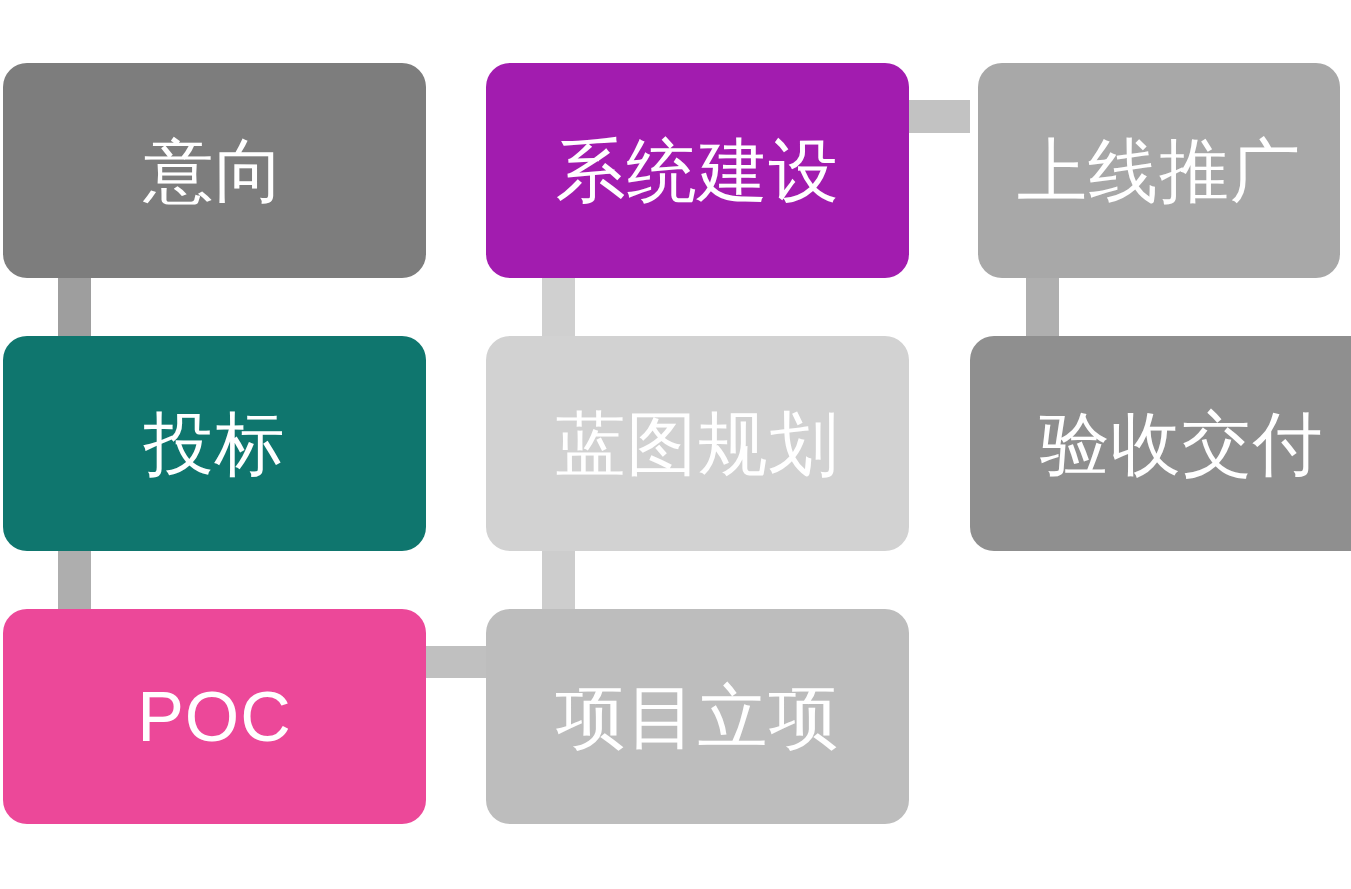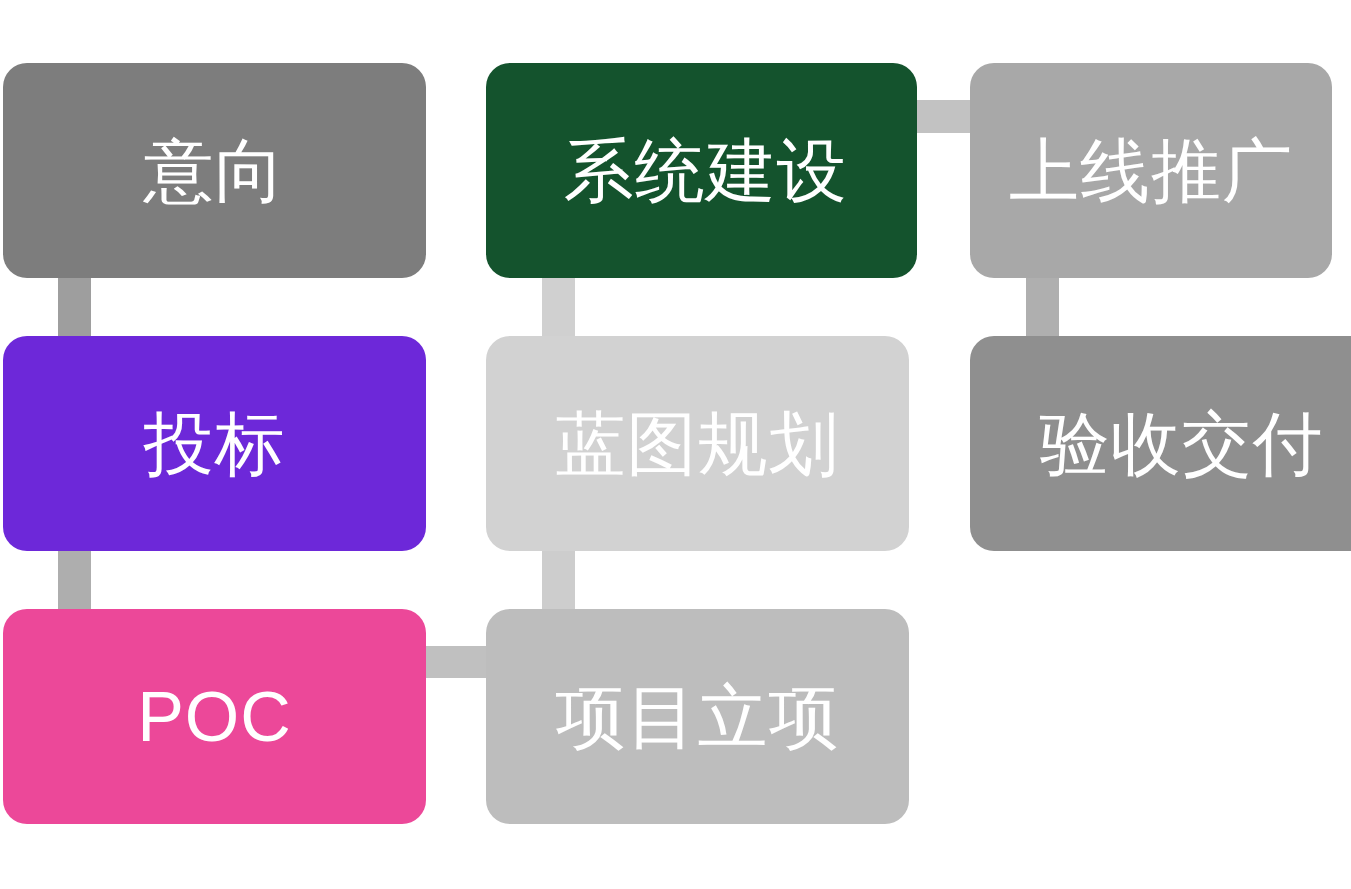--- a/index.html
+++ b/index.html
@@ -63,41 +63,41 @@
   <div class="connector conn-3" style="background-color: rgb(192, 192, 192);"></div>
   <div class="connector conn-4" style="background-color: rgb(205, 205, 205);"></div>
   <div class="connector conn-5" style="background-color: rgb(208, 208, 208);"></div>
   <div class="connector conn-6" style="background-color: rgb(194, 194, 194);"></div>
   <div class="connector conn-7" style="background-color: rgb(175, 175, 175);"></div>
 
   <div class="node pos-1" style="background-color: rgb(125, 125, 125);">
     <span class="label">意向</span>
   </div>
 
-  <div class="node pos-2" style="background-color: #6d28d9;">
+  <div class="node pos-2" style="background-color: #0f766e;">
     <span class="label">投标</span>
   </div>
 
   <div class="node pos-3" style="background-color: #ec4899;">
     <span class="label">POC</span>
   </div>
 
   <div class="node pos-4" style="background-color: rgb(189, 189, 189);">
     <span class="label">项目立项</span>
   </div>
 
   <div class="node pos-5" style="background-color: rgb(210, 210, 210);">
     <span class="label">蓝图规划</span>
   </div>
 
-  <div class="node pos-6" style="background-color: #14532d; padding-left: 8px;">
+  <div class="node pos-6" style="background-color: #a21caf;">
     <span class="label">系统建设</span>
   </div>
 
-  <div class="node pos-7" style="background-color: rgb(168, 168, 168);">
+  <div class="node pos-7" style="background-color: rgb(168, 168, 168); margin-left: 8px;">
     <span class="label">上线推广</span>
   </div>
 
   <div class="node pos-8" style="background-color: rgb(143, 143, 143);">
     <span class="label">验收交付</span>
   </div>
 
 </div>
 
 </body></html>

